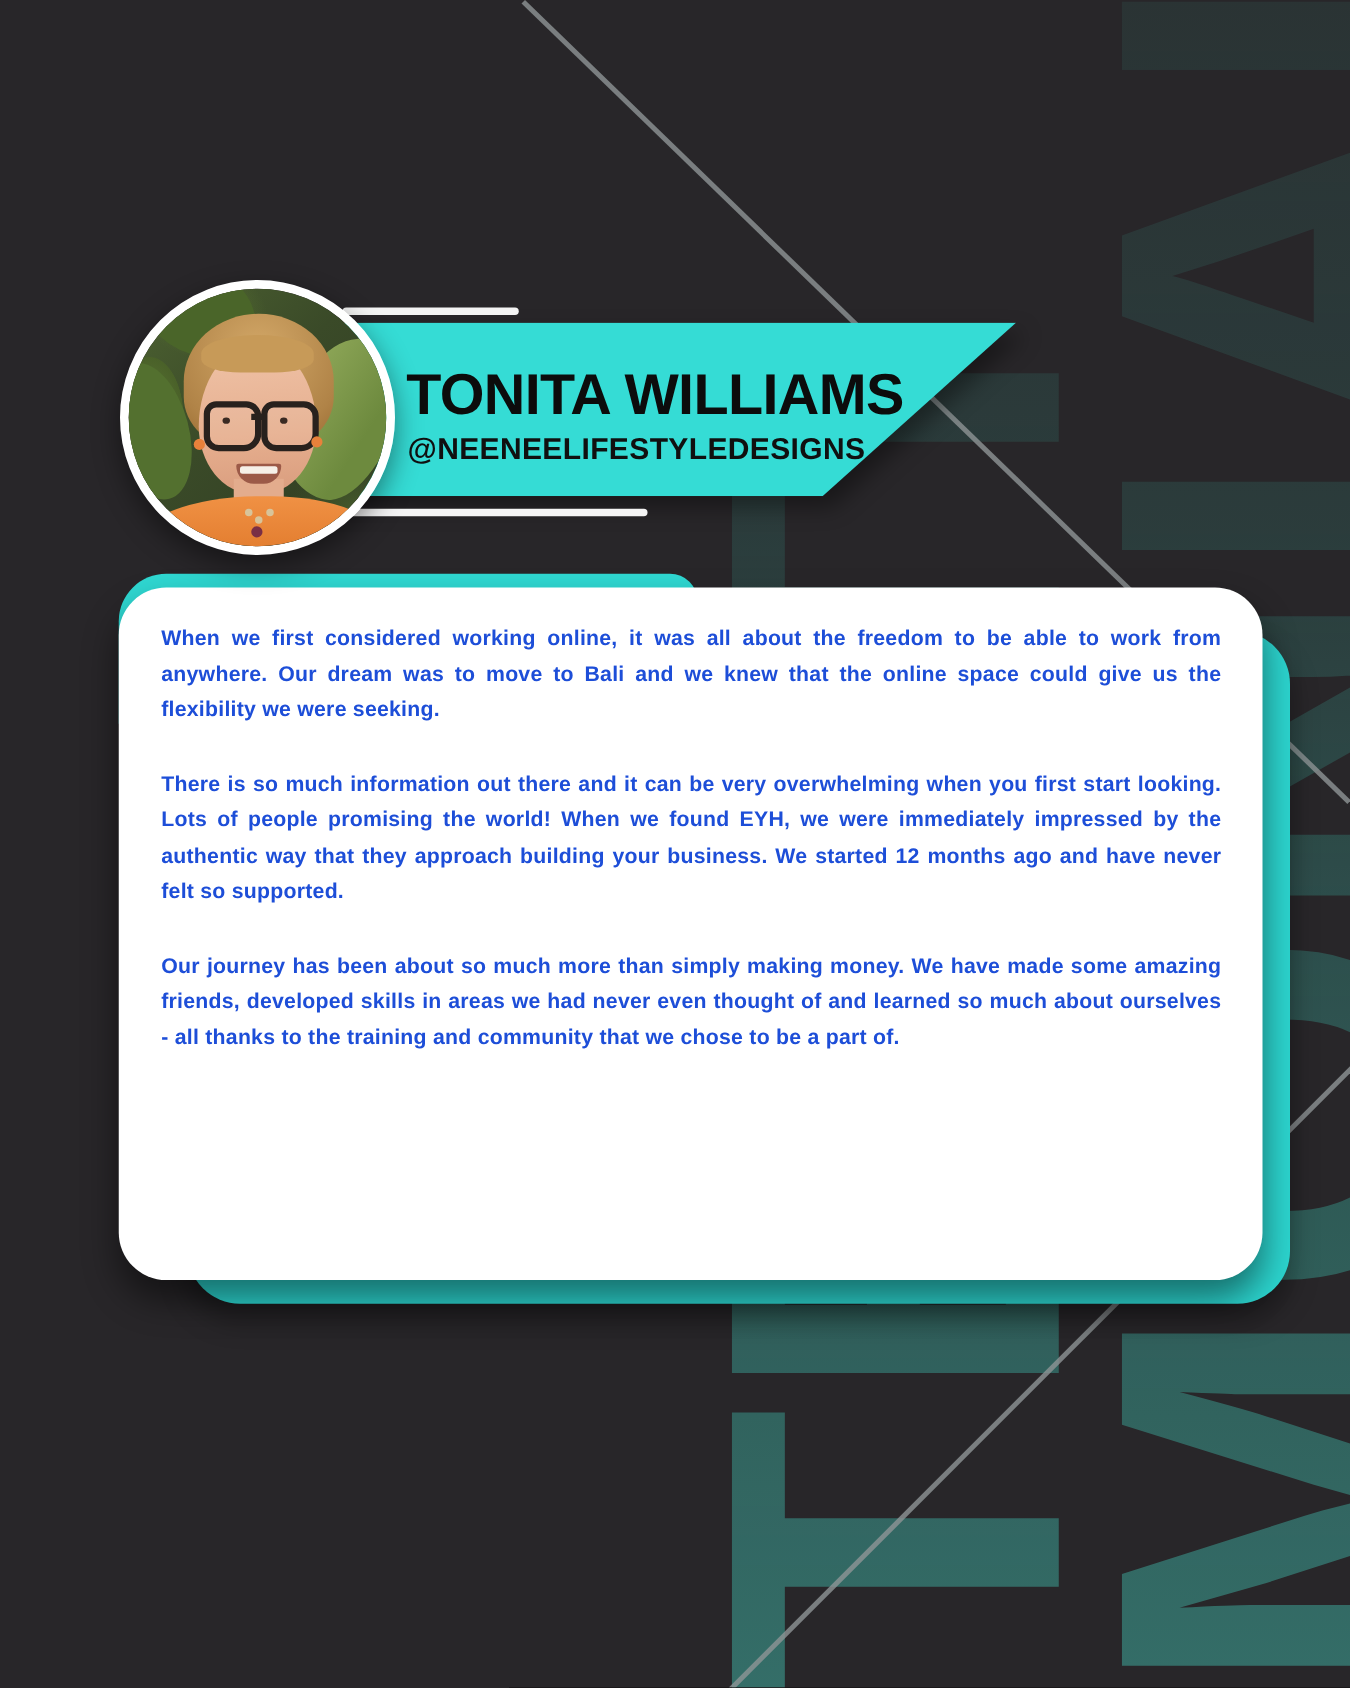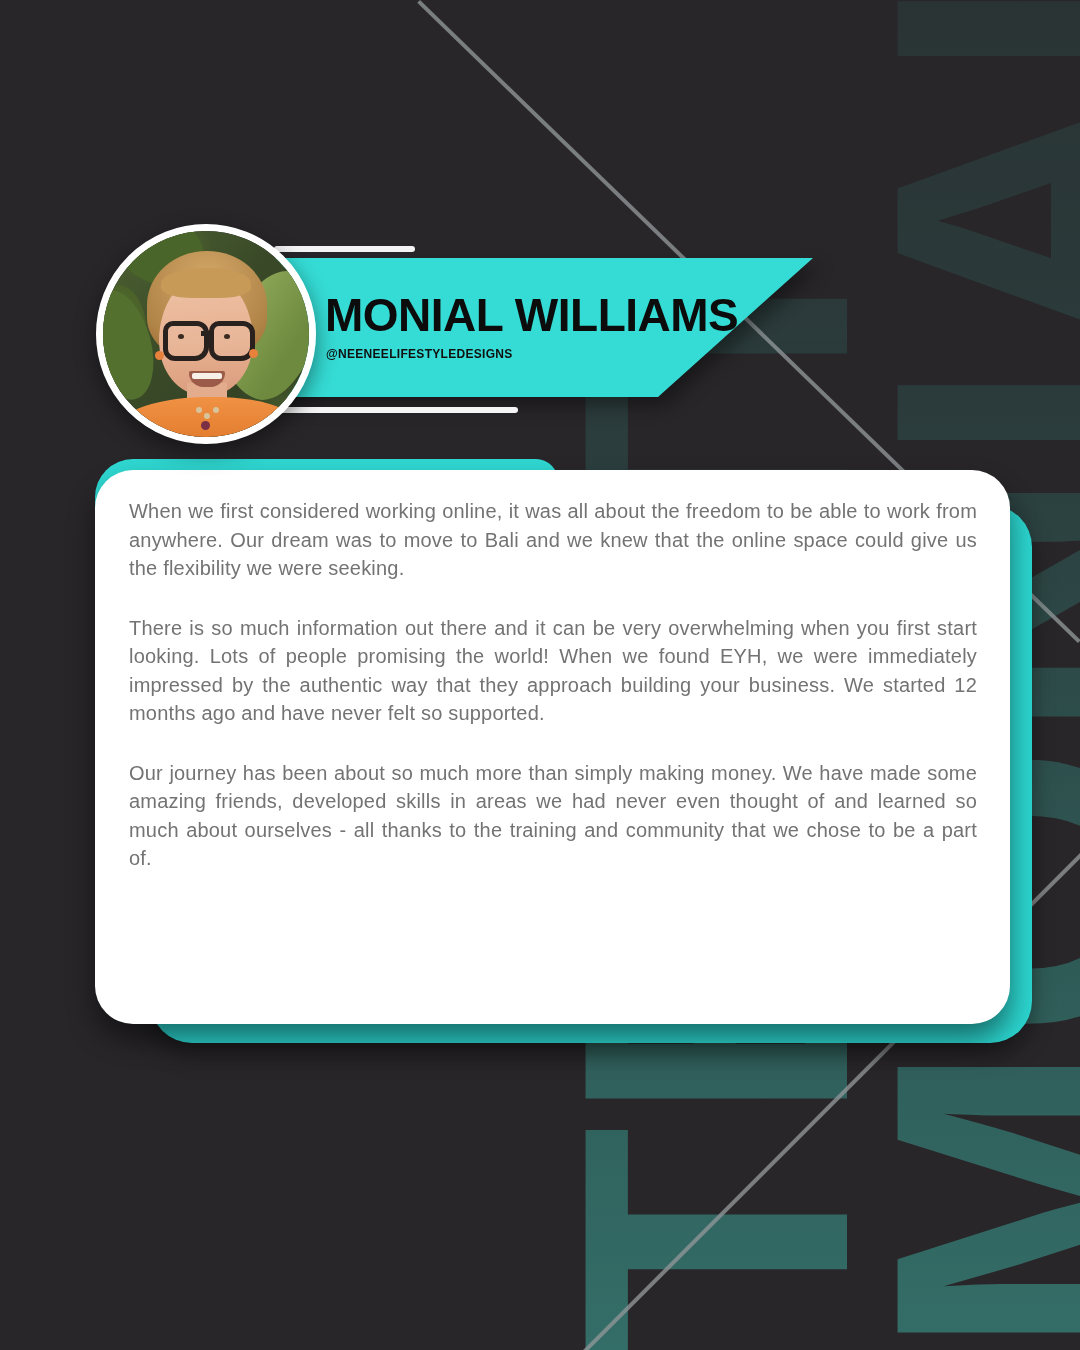--- a/index.html
+++ b/index.html
@@ -40,39 +40,39 @@
     box-shadow:0 12px 22px rgba(0,0,0,.35);z-index:4;
   }
   
   .card{
     position:absolute;left:95px;top:470px;width:915px;height:554px;
     background:#ffffff;border-radius:38px;
     box-shadow:0 16px 28px rgba(0,0,0,.48);
     padding:27px 33px 0 34px;box-sizing:border-box;z-index:5;
   }
   .card p{
-    margin:0 0 31px 0;font-size:20px;line-height:28.5px;font-weight:normal;
-    color:#737373;text-align:justify;letter-spacing:.2px;
+    margin:0 0 31px 0;font-size:17px;line-height:28.5px;font-weight:bold;
+    color:#1d4ed8;text-align:justify;letter-spacing:.2px;
   }
   
   .banner{
     position:absolute;left:240px;top:258px;width:580px;height:139px;z-index:6;
     filter:drop-shadow(7px 9px 9px rgba(0,0,0,.38));
   }
   .banner-shape{
     position:absolute;left:0;top:0;width:100%;height:100%;
     background:#35dcd5;
     clip-path:polygon(0 0,573px 0,418px 139px,0 139px);
   }
   .banner-name{
     position:absolute;left:85px;top:34px;font-size:46px;line-height:1;
     font-weight:bold;letter-spacing:-.5px;color:#0c0c0c;white-space:nowrap;
   }
   .banner-handle{
-    position:absolute;left:86px;top:90px;font-size:12px;line-height:1;
+    position:absolute;left:86px;top:90px;font-size:24px;line-height:1;
     font-weight:bold;letter-spacing:.3px;color:#101010;white-space:nowrap;
   }
   
   .photo-wrap{
     position:absolute;left:96px;top:224px;width:206px;height:206px;
     border:7px solid #ffffff;border-radius:50%;
     box-shadow:0 8px 22px rgba(0,0,0,.45);z-index:8;
   }
   .photo{
     position:absolute;left:0;top:0;width:206px;height:206px;border-radius:50%;overflow:hidden;
@@ -138,21 +138,21 @@
   <div class="card-teal-shadow"></div>
 
   <div class="card">
     <p>When we first considered working online, it was all about the freedom to be able to work from anywhere.  Our dream was to move to Bali and we knew that the online space could give us the flexibility we were seeking.</p>
     <p>There is so much information out there and it can be very overwhelming when you first start looking.  Lots of people promising the world!  When we found EYH, we were immediately impressed by the authentic way that they approach building your business.  We started 12 months ago and have never felt so supported.</p>
     <p>Our journey has been about so much more than simply making money.  We have made some amazing friends, developed skills in areas we had never even thought of and learned so much about ourselves - all thanks to the training and community that we chose to be a part of.</p>
   </div>
 
   <div class="banner">
     <div class="banner-shape"></div>
-    <div class="banner-name">MONIAL WILLIAMS</div>
+    <div class="banner-name">TONITA WILLIAMS</div>
     <div class="banner-handle">@NEENEELIFESTYLEDESIGNS</div>
   </div>
 
   <div class="accent-line accent-line-top"></div>
   <div class="accent-line accent-line-bottom"></div>
 
   <div class="photo-wrap">
     <div class="photo">
       <div class="leaf-big"></div>
       <div class="leaf-left"></div>

